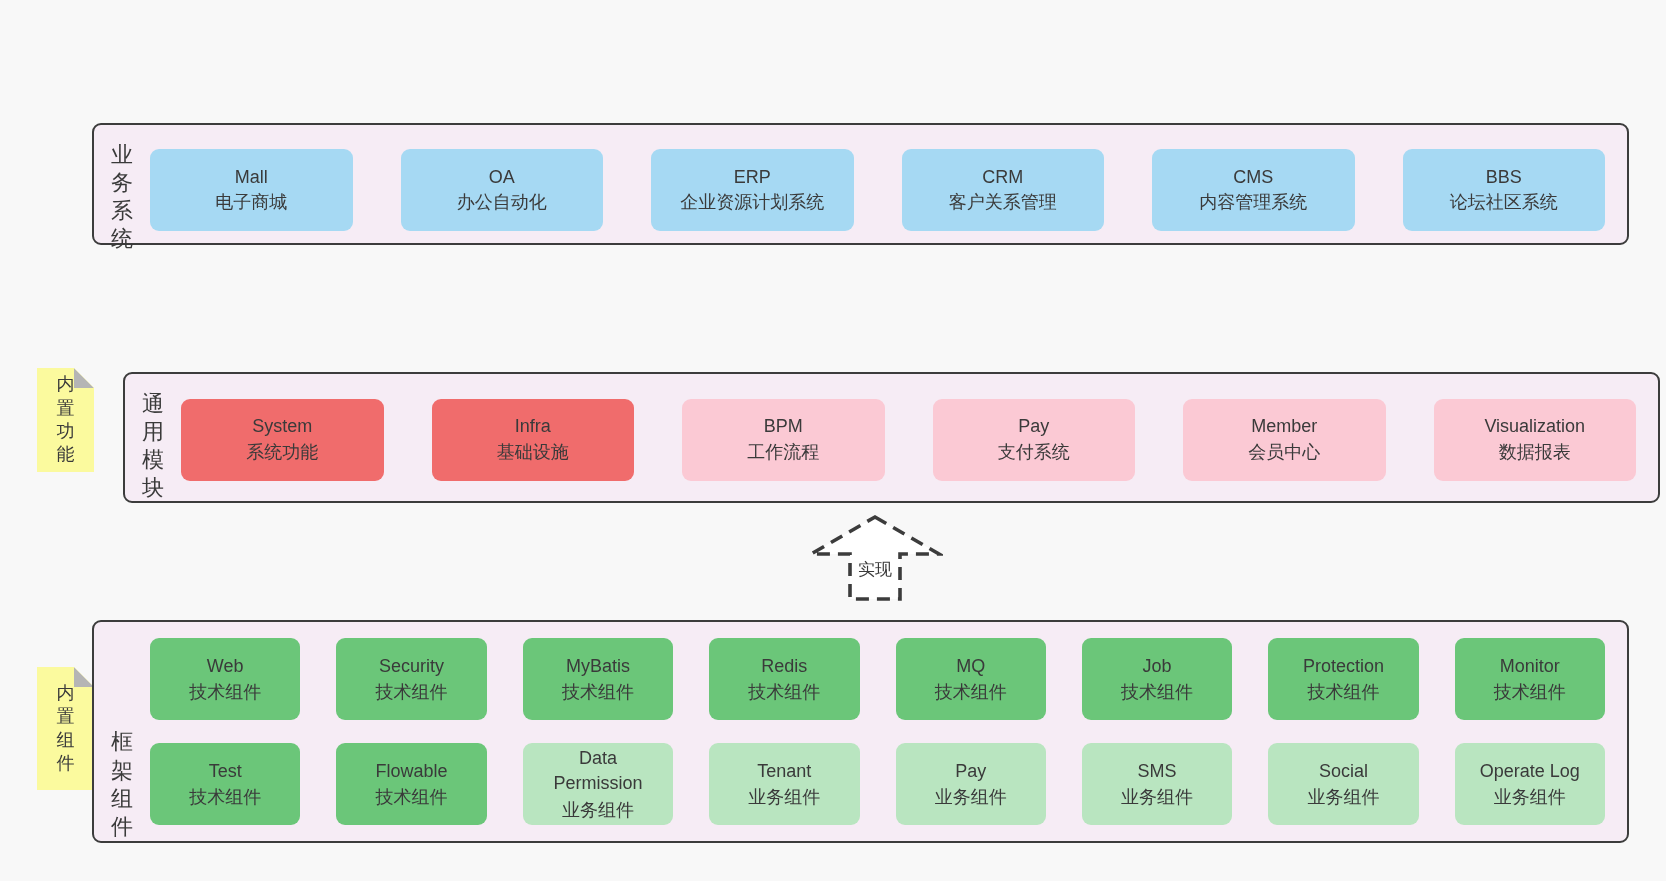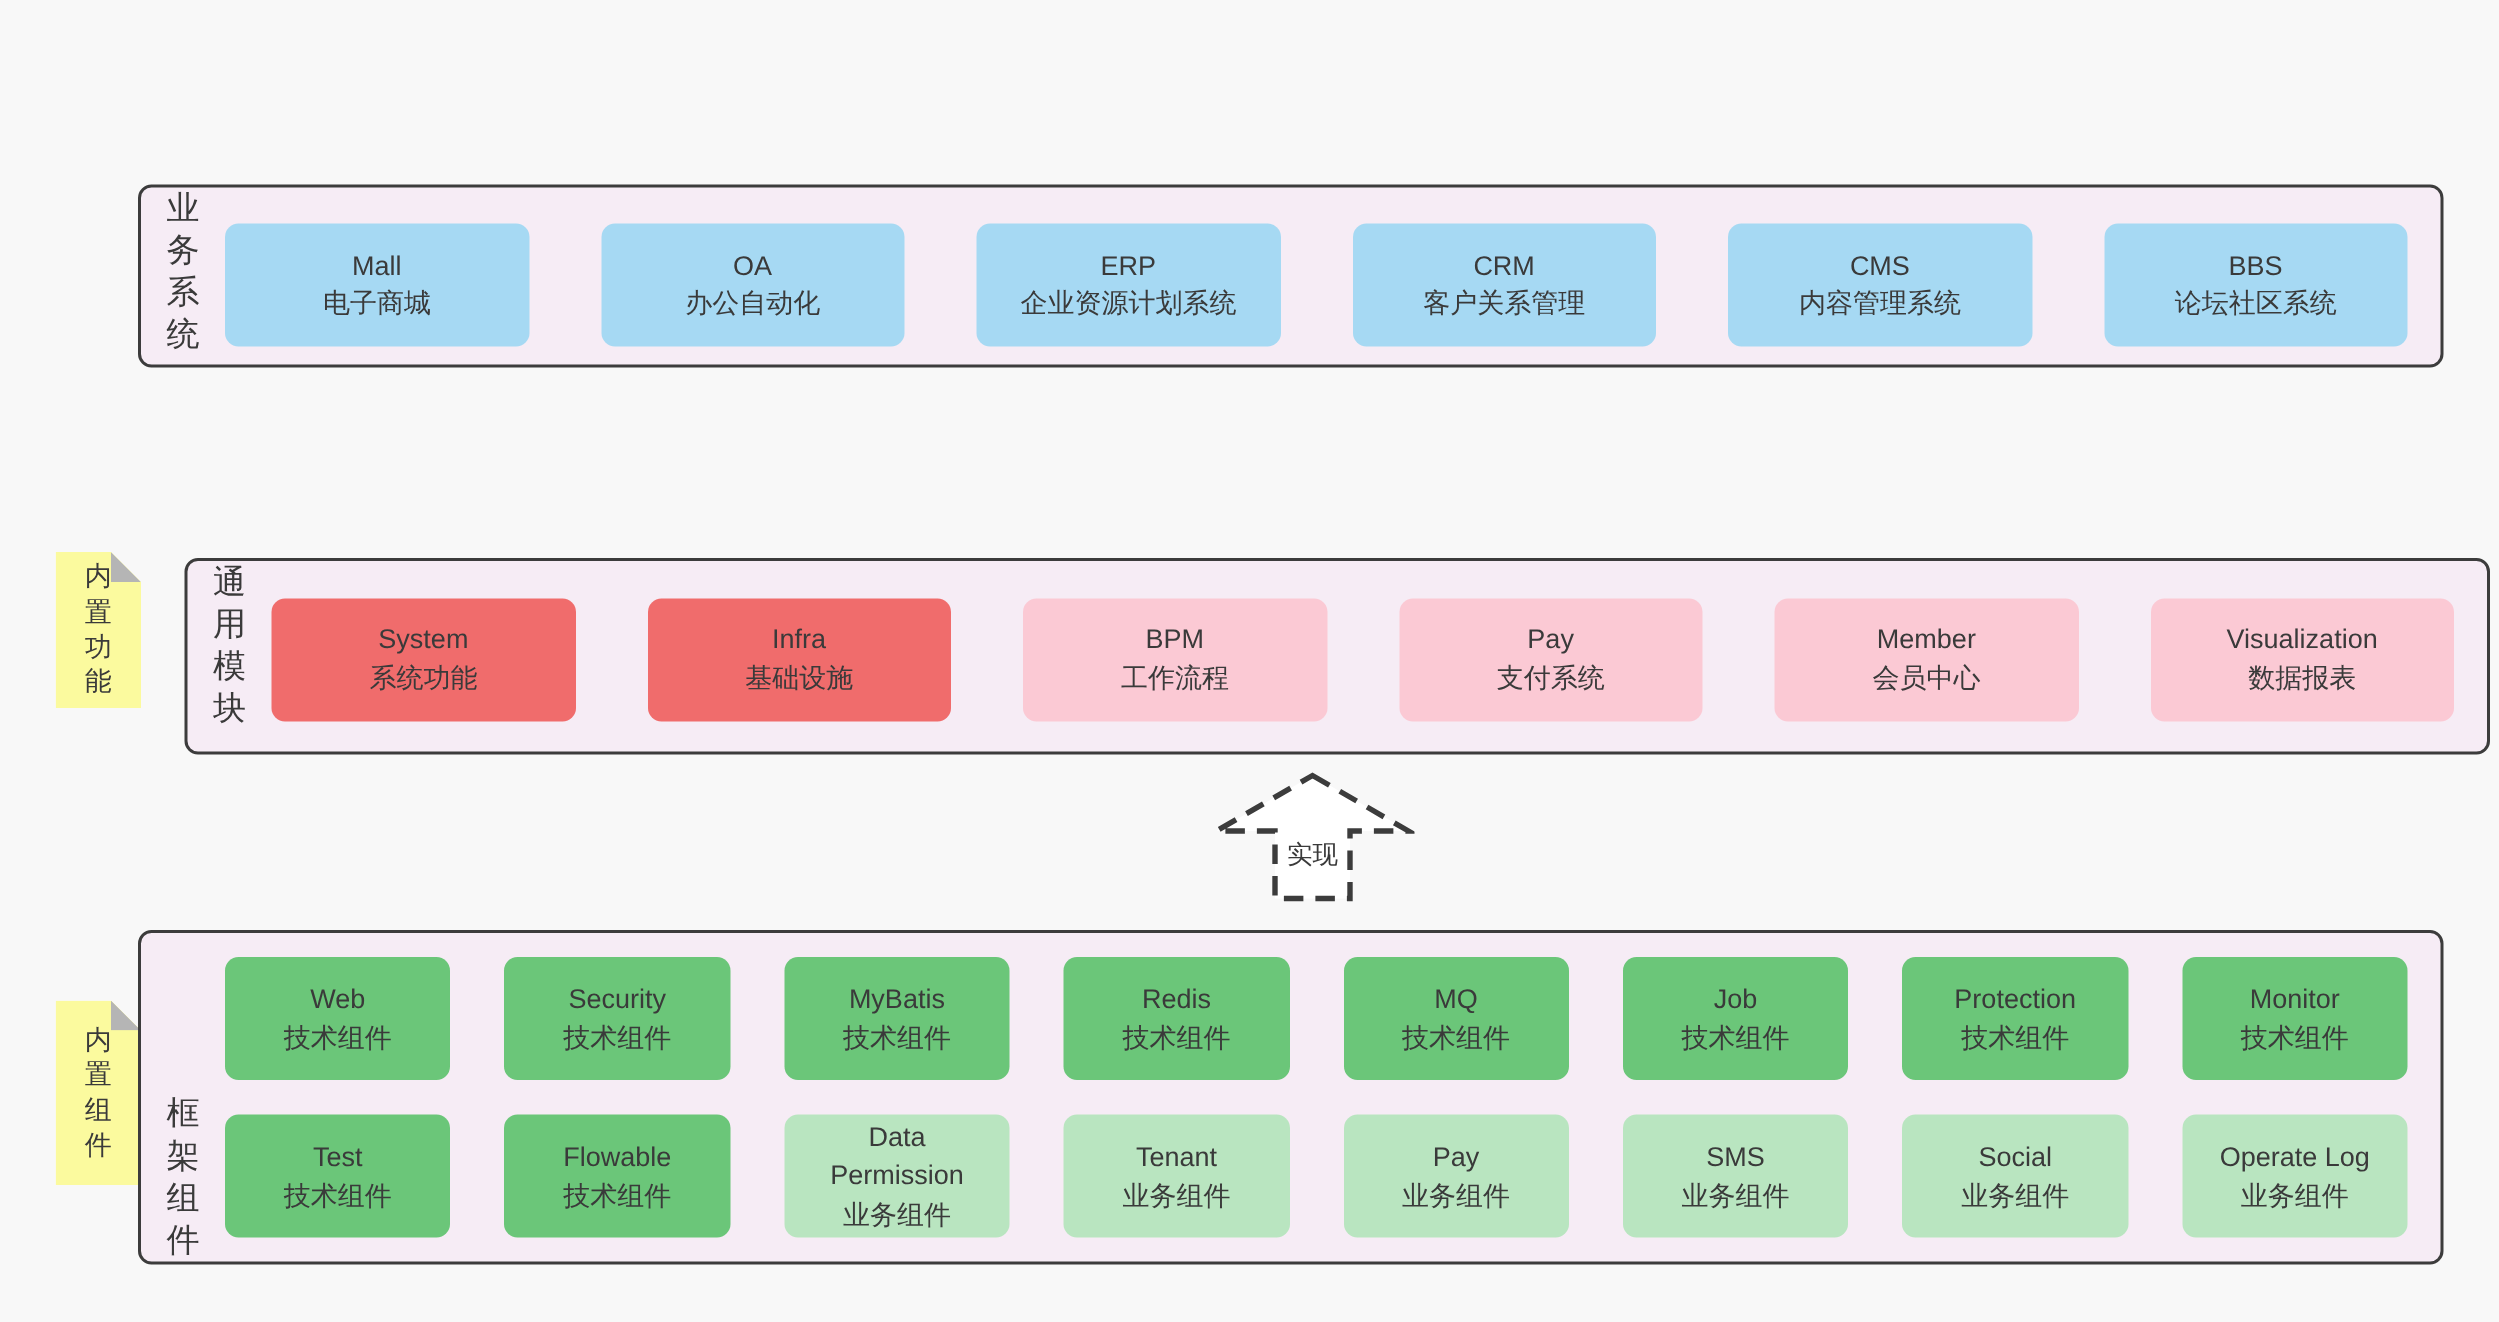--- a/index.html
+++ b/index.html
@@ -16,21 +16,21 @@
   }
   .panel{
     position:absolute;left:92px;width:1537px;z-index:1;
     background:var(--panel-bg);border:2px solid var(--panel-border);border-radius:9px;
     display:flex;
   }
   .layer-business{top:123px;height:122px;}
   .layer-modules{top:372px;height:131px;margin-left:31px;}
   .layer-framework{top:620px;height:223px;}
   .vlabel-col{width:56px;display:flex;justify-content:center;flex:none;}
-  .layer-business .vlabel-col,.layer-modules .vlabel-col{align-items:flex-start;padding-top:0;}
+  .layer-business .vlabel-col,.layer-modules .vlabel-col{align-items:flex-start;padding-top:16px;}
   .layer-framework .vlabel-col{align-items:flex-end;}
   .vlabel{
     font-size:22px;line-height:1.28;width:26px;
     word-break:break-all;text-align:center;letter-spacing:0;
   }
   .boxes{flex:1;display:flex;align-items:center;gap:48px;padding:12px 22px 0 0;}
   .layer-modules .boxes{padding-top:4px;}
   .box{
     flex:1;height:82px;border-radius:9px;
     display:flex;flex-direction:column;justify-content:center;

